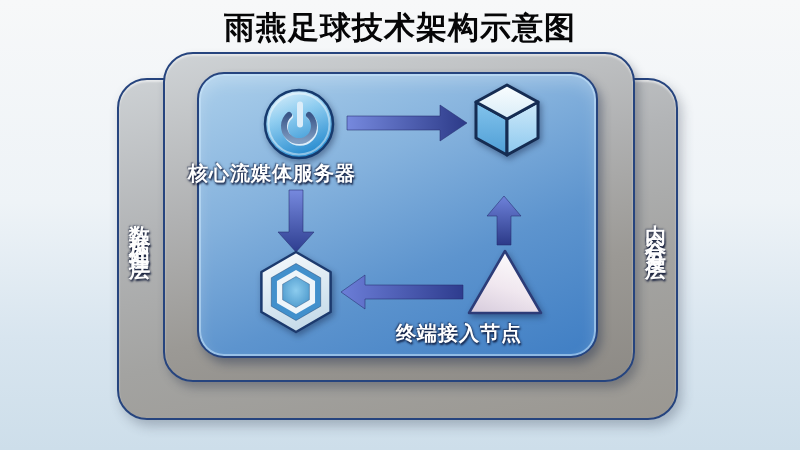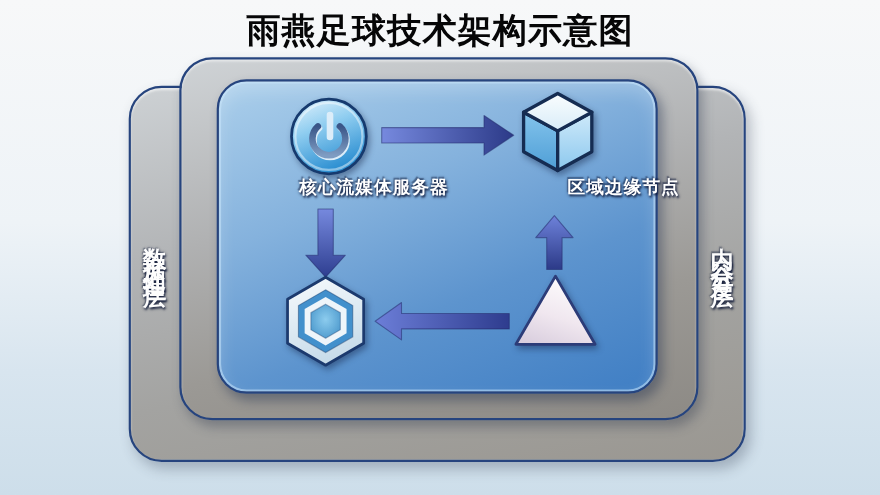--- a/index.html
+++ b/index.html
@@ -38,22 +38,22 @@
   }
   .vlabel-left{left:116px;top:78px;width:47px;height:304px;}
   .vlabel-right{left:632px;top:78px;width:47px;height:304px;}
   .hlabel-bottom{
     position:absolute;left:117px;top:384px;width:561px;height:36px;
     display:flex;align-items:center;justify-content:center;
     font-size:21px;font-weight:bold;color:#fdfdfd;letter-spacing:2px;
     text-shadow:1px 2px 2px rgba(15,25,55,.85),-1px -1px 1px rgba(15,25,55,.35),0 0 3px rgba(15,25,55,.45);
   }
   .node-label{
-    position:absolute;width:220px;text-align:right;
-    font-size:16px;font-weight:bold;color:#ffffff;letter-spacing:1px;
+    position:absolute;width:220px;text-align:left;
+    font-size:20px;font-weight:bold;color:#ffffff;letter-spacing:1px;
     text-shadow:1px 2px 2px rgba(12,22,55,.9),-1px -1px 1px rgba(12,22,55,.45),0 0 3px rgba(12,22,55,.5);
   }
   .lbl-core{left:188px;top:160px;}
   .lbl-edge{left:398px;top:160px;}
   .lbl-terminal{left:396px;top:320px;}
   .icon{position:absolute;filter:drop-shadow(2px 3px 3px rgba(20,35,70,.45));}
   .icon-power{left:262px;top:87px;}
   .icon-cube{left:472px;top:82px;}
   .icon-hexagon{left:256px;top:249px;}
   .icon-triangle{left:465px;top:247px;}
@@ -139,21 +139,20 @@
         <stop offset="0" stop-color="#cfeafa"></stop>
           <stop offset="1" stop-color="#8cc8ee"></stop>
       </linearGradient>
     </defs>
     <g stroke="#152c52" stroke-width="3" stroke-linejoin="round">
       <polygon points="4,20 35,37 35,73 4,56" fill="url(#cubeL)"></polygon>
       <polygon points="66,20 35,37 35,73 66,56" fill="url(#cubeR)"></polygon>
       <polygon points="35,3 66,20 35,37 4,20" fill="url(#cubeTop)"></polygon>
     </g>
   </svg>
-  <div class="node-label lbl-edge">区域边缘节点</div>
 
   <svg class="icon icon-hexagon" width="80" height="86" viewBox="0 0 80 86">
     <defs>
       <linearGradient id="hexOuter" x1="0" y1="0" x2="0.3" y2="1">
         <stop offset="0" stop-color="#f8fbfd"></stop>
           <stop offset="1" stop-color="#c8dcea"></stop>
       </linearGradient>
       <radialGradient id="hexCore" cx="0.5" cy="0.45" r="0.7">
         <stop offset="0" stop-color="#8cccee"></stop>
           <stop offset="1" stop-color="#4492c8"></stop>
@@ -168,14 +167,15 @@
   <svg class="icon icon-triangle" width="80" height="70" viewBox="0 0 80 70">
     <defs>
       <linearGradient id="triG" x1="0.6" y1="0" x2="0.2" y2="1">
         <stop offset="0" stop-color="#fdfcfd"></stop>
         <stop offset="0.55" stop-color="#f0e7ef"></stop>
         <stop offset="1" stop-color="#d9cede"></stop>
       </linearGradient>
     </defs>
     <polygon points="40,4 76,66 4,66" fill="url(#triG)" stroke="#2c3c78" stroke-width="2.5" stroke-linejoin="round"></polygon>
   </svg>
+  <div class="node-label lbl-terminal">终端接入节点</div>
 
 </div>
 
 </body></html>

